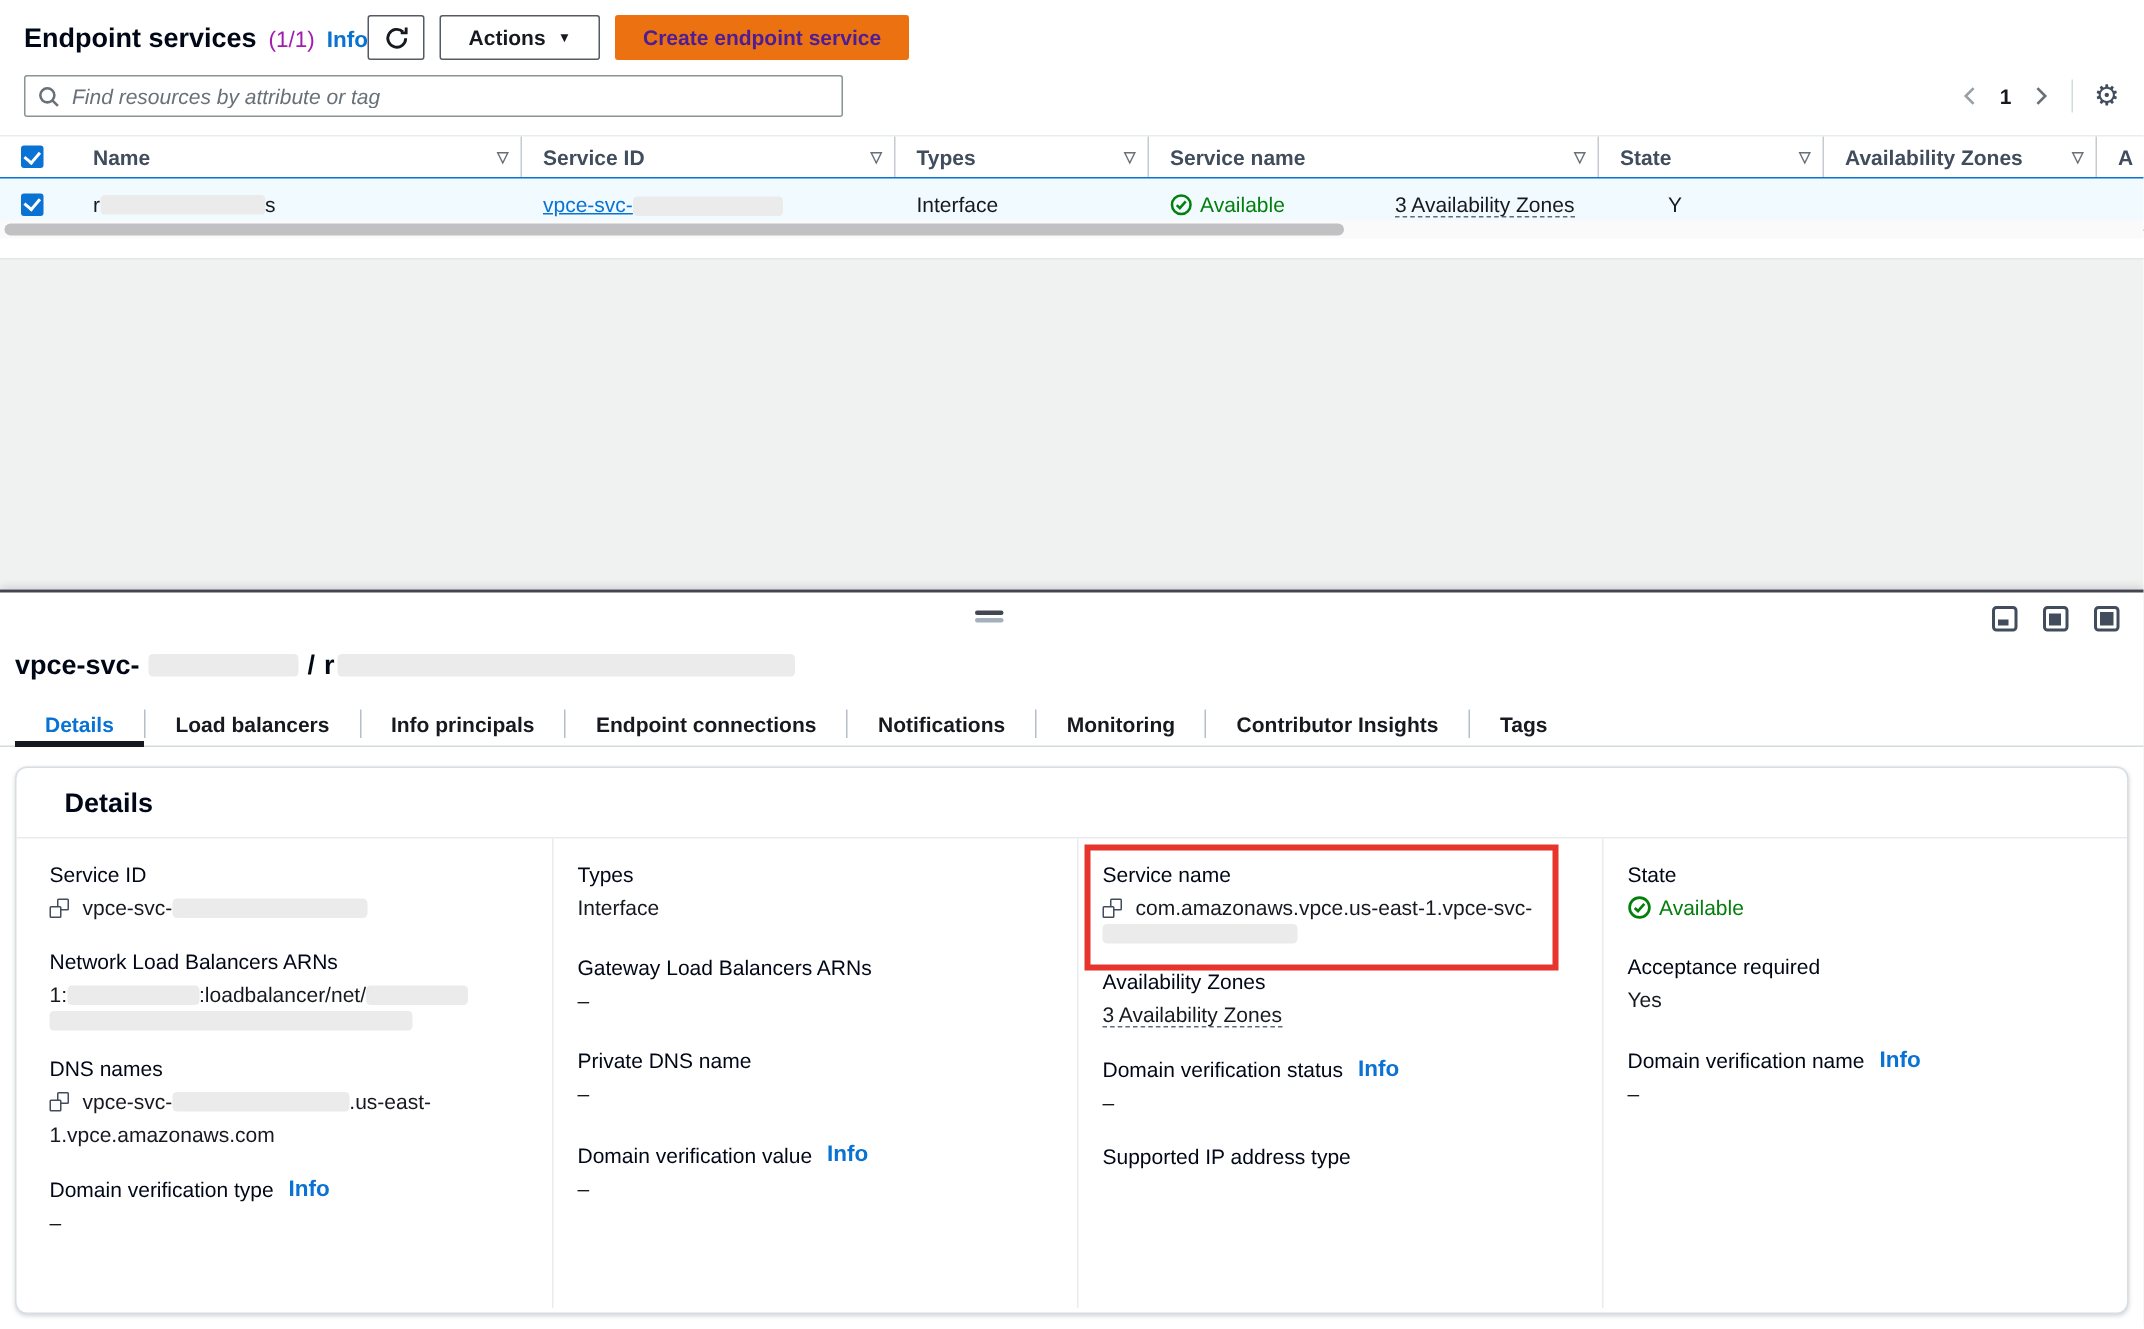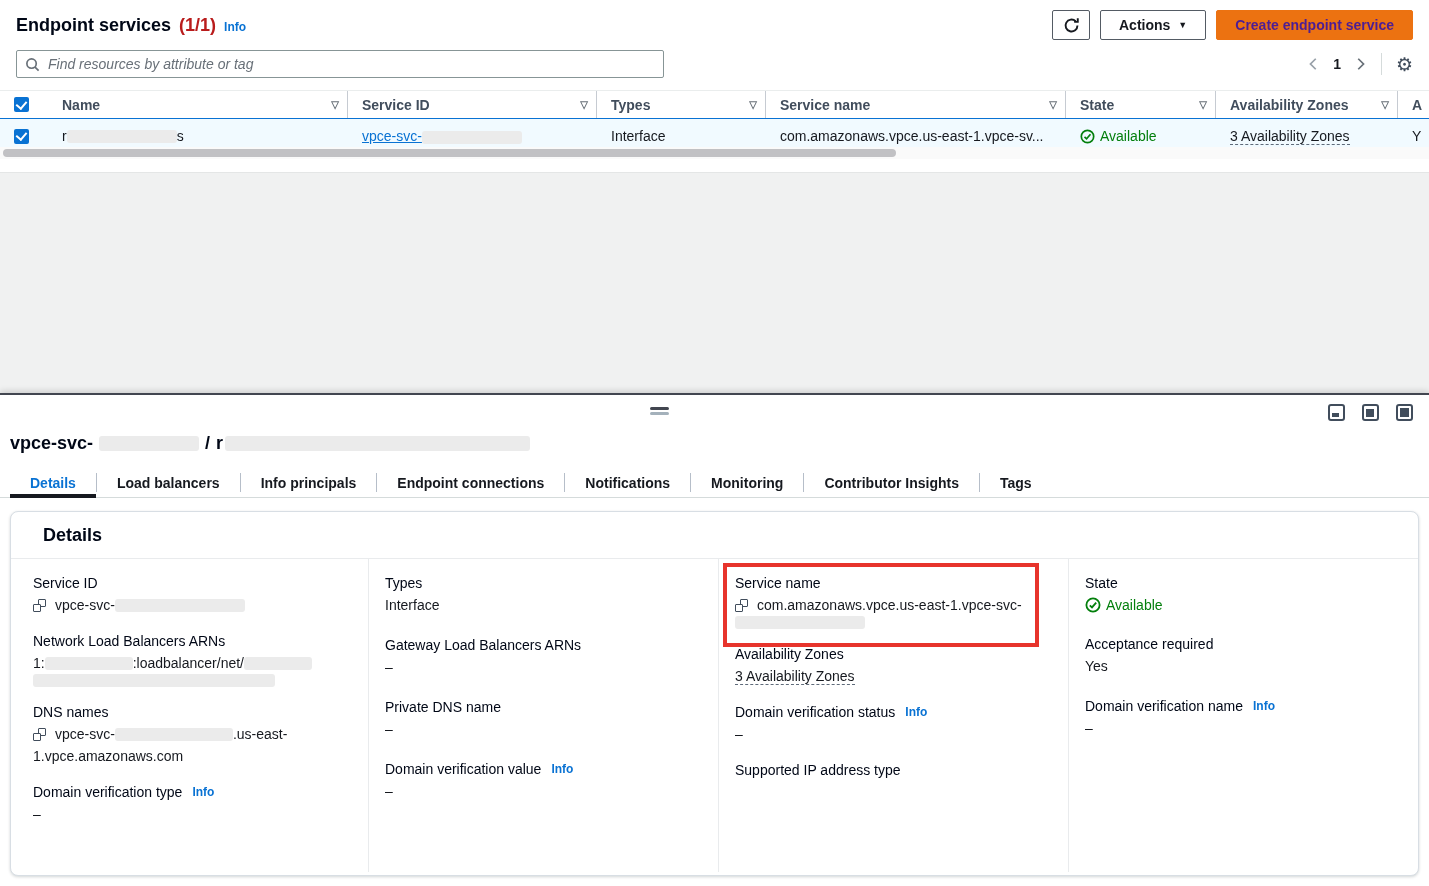--- a/index.html
+++ b/index.html
@@ -1,35 +1,35 @@
 <!DOCTYPE html>
 <html><head>
 <meta charset="utf-8">
 <style>
   * { margin:0; padding:0; box-sizing:border-box; }
   html,body { width:1429px; height:886px; overflow:hidden; background:#fff;
               font-family:"Liberation Sans", sans-serif; color:#16191f; font-size:14px; }
 
   
   .list-section { position:absolute; top:0; left:0; width:1429px; height:393px; background:#fff; }
-  .list-header { display:flex; justify-content:space-between; align-items:center; padding:10px 16px 0 16px; }
+  .list-header { display:flex; justify-content:flex-start; align-items:center; padding:10px 16px 0 16px; }
   .lh-left { display:flex; align-items:baseline; gap:8px; }
   .page-title { font-size:18px; font-weight:bold; color:#000716; }
-  .page-count { font-size:18px; font-weight:bold; color:#b91c1c; }
-  .info-link { color:#0972d3; font-size:12px; font-weight:bold; cursor:pointer; }
+  .page-count { font-size:15px; font-weight:normal; color:#a21caf; }
+  .info-link { color:#0972d3; font-size:15px; font-weight:bold; cursor:pointer; }
   .lh-right { display:flex; align-items:center; gap:10px; }
   .btn { border:1px solid #545b64; border-radius:2px; background:#fff; height:30px;
          display:inline-flex; align-items:center; justify-content:center; gap:8px;
          font-weight:bold; font-size:14px; color:#16191f; padding:0 18px; cursor:pointer; }
   .btn-icon { width:38px; padding:0; }
   .btn-primary { background:#ec7211; border-color:#ec7211; color:#4c1d95; }
   .caret { font-size:9px; color:#16191f; }
 
   .search-row { display:flex; justify-content:space-between; align-items:center; padding:10px 16px 0 16px; }
-  .search-box { display:flex; align-items:center; gap:8px; width:648px; height:28px;
+  .search-box { display:flex; align-items:center; gap:8px; width:546px; height:28px;
                 border:1px solid #879596; border-radius:2px; padding:0 8px; background:#fff; }
   .search-box input { border:none; outline:none; flex:1; font-size:14px; font-style:italic;
                       color:#16191f; font-family:"Liberation Sans", sans-serif; background:transparent; }
   .search-box input::placeholder { color:#687078; font-style:italic; }
   .pagination { display:flex; align-items:center; gap:10px; }
   .page-num { font-weight:bold; font-size:14px; color:#16191f; padding:0 2px; }
   .pg-chevron { display:inline-flex; cursor:pointer; }
   .pg-divider { width:1px; height:22px; background:#d5dbdb; margin:0 4px; }
   .gear { font-size:19px; color:#414d5c; cursor:pointer; line-height:1; }
 
@@ -195,21 +195,20 @@
         </div>
       <div class="td w-name">
         <span>r</span>
           <span class="redact" style="width:110px"></span>
           <span>s</span>
       </div>
       <div class="td w-sid">
         <span class="link"><span>vpce-svc-</span><span class="redact" style="width:100px"></span></span>
       </div>
       <div class="td w-types">Interface</div>
-      <div class="td w-sname">com.amazonaws.vpce.us-east-1.vpce-sv...</div>
       <div class="td w-state">
         <span class="status-ok">
           <svg width="15" height="15" viewBox="0 0 16 16">
             <circle cx="8" cy="8" r="6.6" fill="none" stroke="#037f0c" stroke-width="1.8"></circle>
             <path d="M4.8 8.3 7 10.4 11.2 5.6" fill="none" stroke="#037f0c" stroke-width="1.8"></path>
           </svg>
           <span>Available</span>
         </span>
       </div>
       <div class="td w-az">

